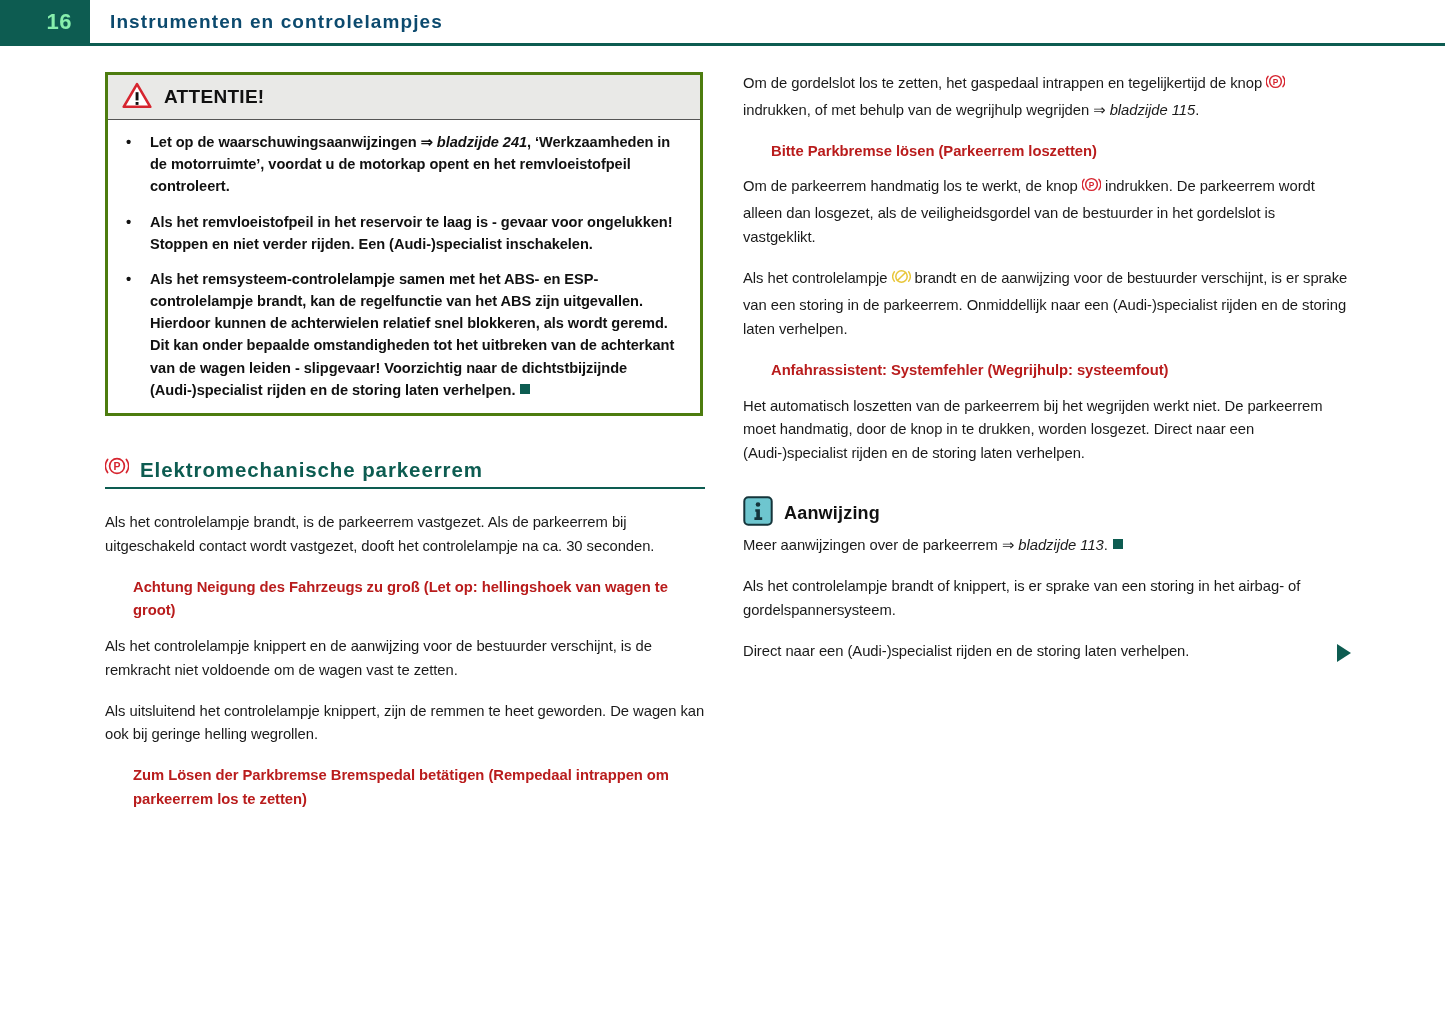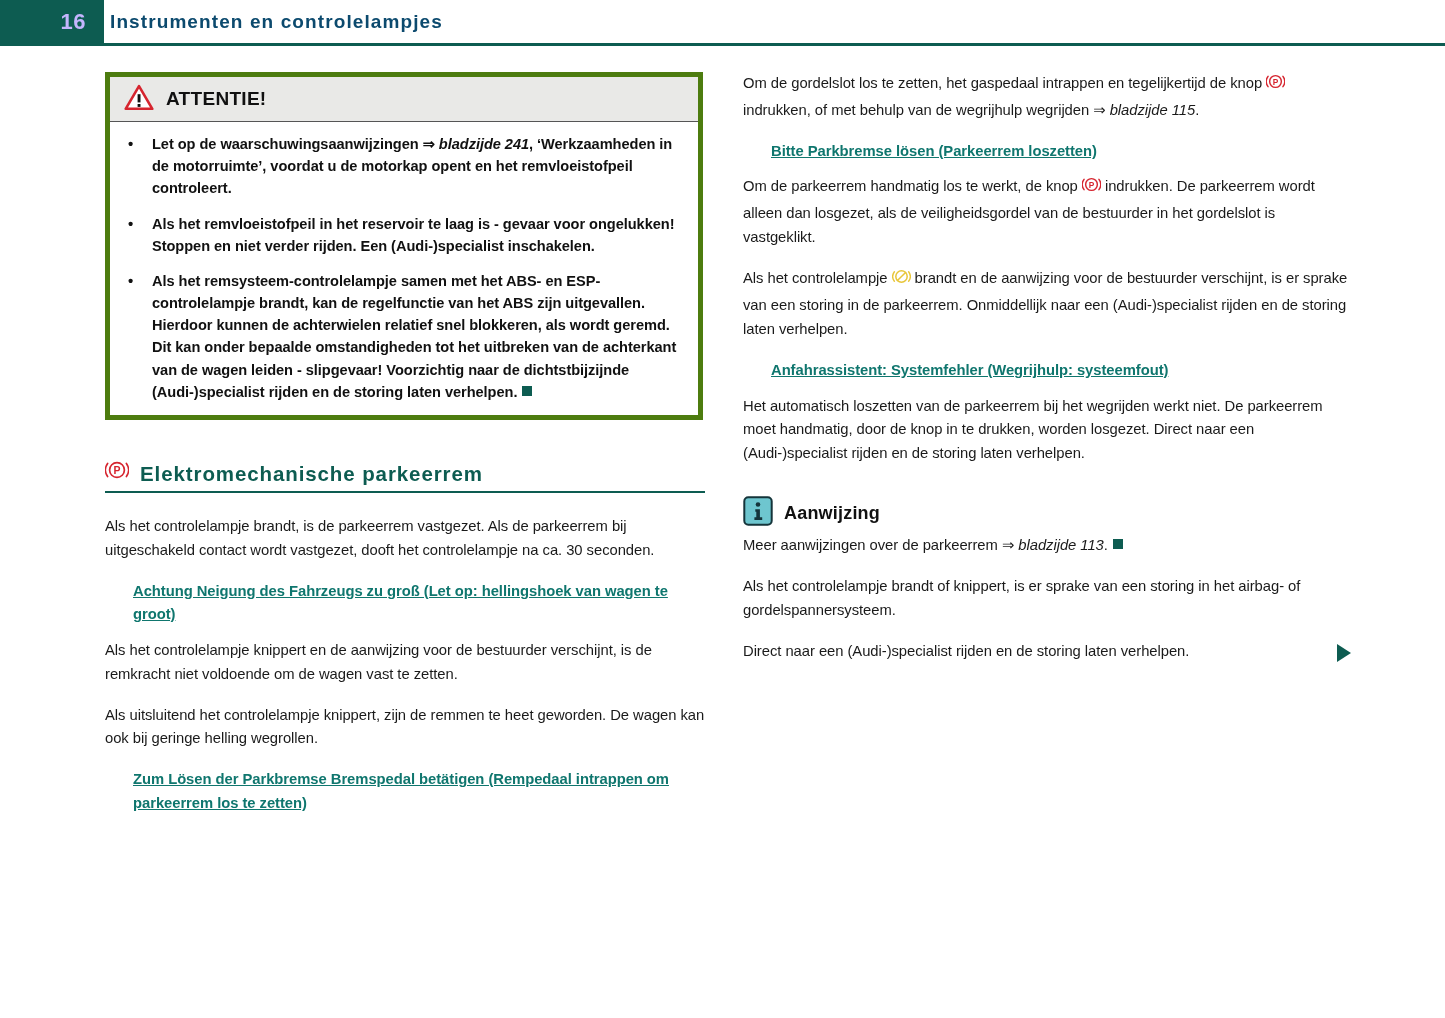--- a/index.html
+++ b/index.html
@@ -19,24 +19,24 @@
   
   .page-header {
     position: absolute;
     top: 0; left: 0;
     width: 1445px;
     height: 44px;
   }
   .page-number-block {
     position: absolute;
     left: 0; top: 0;
-    width: 104px;
+    width: 90px;
     height: 44px;
     background: #0d5c51;
-    color: #c4b5fd;
+    color: #86efac;
     font-size: 22px;
     font-weight: bold;
     display: flex;
     align-items: center;
     justify-content: flex-end;
     padding-right: 18px;
     box-sizing: border-box;
     letter-spacing: 0.5px;
   }
   .header-title {
@@ -64,21 +64,21 @@
   .col {
     position: absolute;
     top: 72px;
     width: 600px;
   }
   .col-left  { left: 105px; }
   .col-right { left: 743px; width: 608px; }
 
   
   .warn-box {
-    border: 5px solid #4d7c0f;
+    border: 3px solid #4d7c0f;
     width: 598px;
     box-sizing: border-box;
     background: #ffffff;
     margin-bottom: 38px;
   }
   .warn-head {
     background: #e9e9e7;
     border-bottom: 1px solid #555555;
     height: 45px;
     display: flex;
@@ -143,23 +143,22 @@
     margin: 0 0 17px 0;
     color: #1a1a1a;
     letter-spacing: -0.05px;
   }
   p.sub-head {
     font-size: 14.8px;
     font-weight: bold;
     line-height: 1.58;
     margin: 0 0 12px 0;
     padding-left: 28px;
-    color: #0f766e;
+    color: #b91c1c;
     letter-spacing: -0.05px;
-    text-decoration: underline;
   }
 
   
   .note-head {
     display: flex;
     align-items: center;
     gap: 11px;
     margin-top: 30px;
     margin-bottom: 4px;
   }

